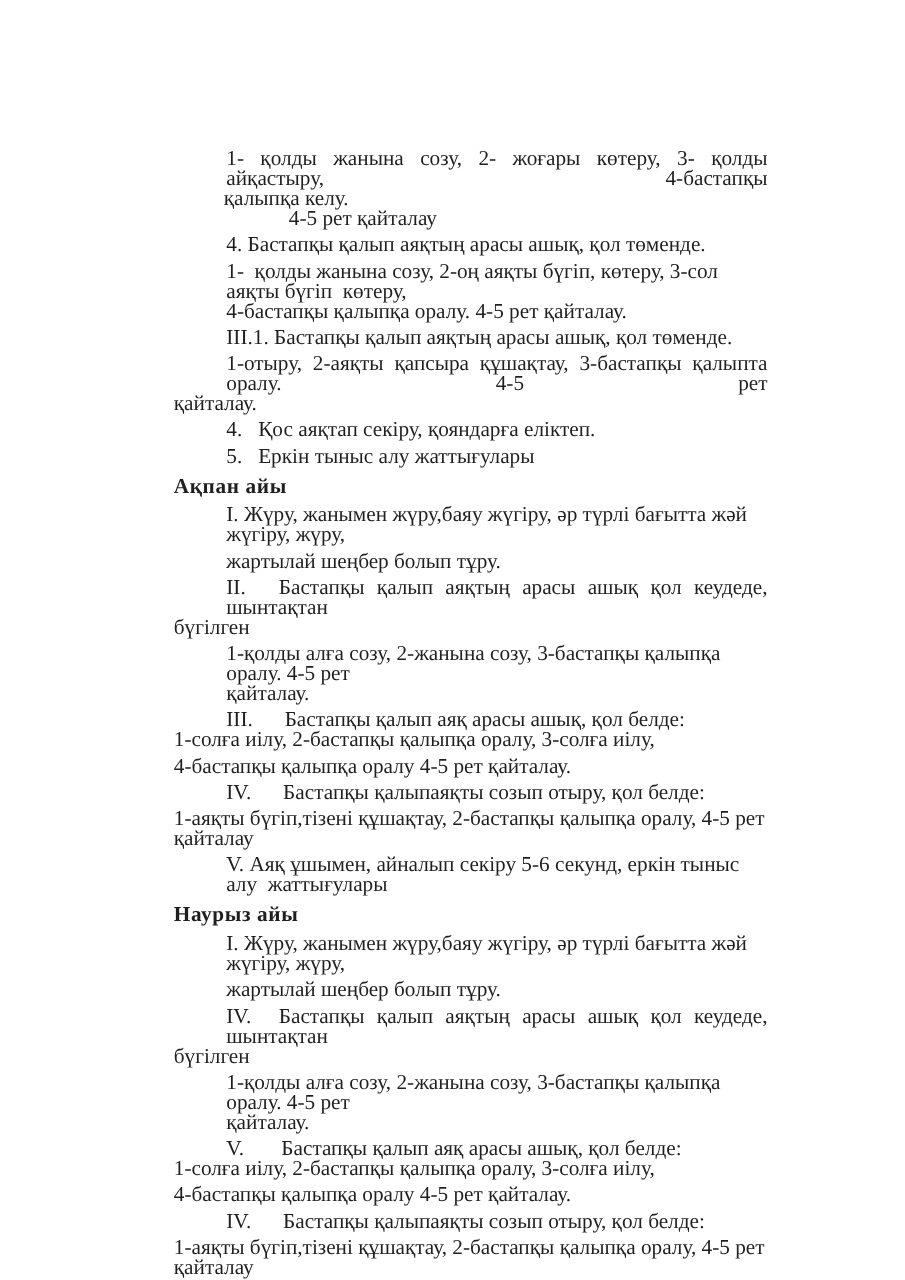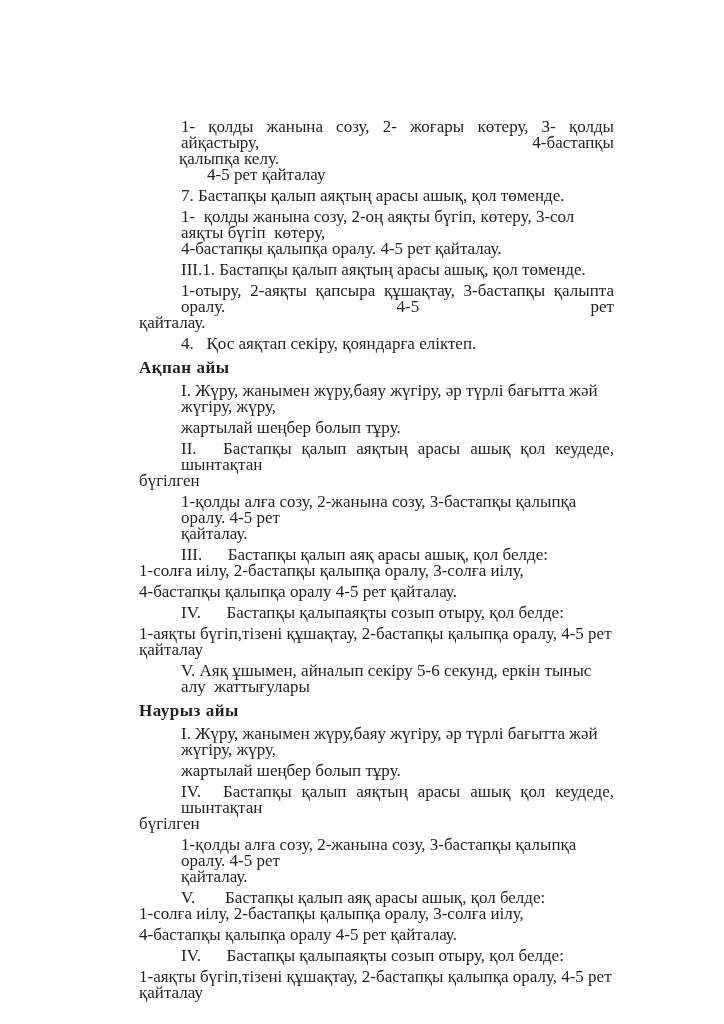--- a/index.html
+++ b/index.html
@@ -25,21 +25,21 @@
   }
   .block{margin:0 0 5px 0;}
   .line{
     white-space:pre-wrap;
     line-height:16px;
     min-height:16px;
   }
   .i0{margin-left:0;}
   .i1{margin-left:42px;}
   .i2{margin-left:40px;}
-  .i3{margin-left:68px;}
+  .i3{margin-left:92px;}
   .justify{
     white-space:normal;
     text-align:justify;
     text-align-last:justify;
   }
   .num-tab{
     display:inline-block;
     width:42px;
   }
   .heading{
@@ -54,35 +54,38 @@
 <body>
 
 <main class="page">
   <section class="doc-body" id="doc-body" style="color: rgb(31, 31, 31);">
       <div class="block">
         <div class="line i1 justify">1- қолды жанына созу, 2- жоғары көтеру, 3- қолды айқастыру, 4-бастапқы</div>
         <div class="line i2">қалыпқа келу.</div>
         <div class="line i3">4-5 рет қайталау</div>
       </div>
       <div class="block">
-        <div class="line i1">7. Бастапқы қалып аяқтың арасы ашық, қол төменде.</div>
+        <div class="line i1">4. Бастапқы қалып аяқтың арасы ашық, қол төменде.</div>
       </div>
       <div class="block">
         <div class="line i1">1-  қолды жанына созу, 2-оң аяқты бүгіп, көтеру, 3-сол аяқты бүгіп  көтеру,</div>
         <div class="line i1">4-бастапқы қалыпқа оралу. 4-5 рет қайталау.</div>
       </div>
       <div class="block">
         <div class="line i1">III.1. Бастапқы қалып аяқтың арасы ашық, қол төменде.</div>
       </div>
       <div class="block">
         <div class="line i1 justify">1-отыру, 2-аяқты қапсыра құшақтау, 3-бастапқы қалыпта оралу. 4-5 рет</div>
         <div class="line i0">қайталау.</div>
       </div>
       <div class="block">
         <div class="line i1">4.   Қос аяқтап секіру, қояндарға еліктеп.</div>
+      </div>
+      <div class="block">
+        <div class="line i1">5.   Еркін тыныс алу жаттығулары</div>
       </div>
       <div class="heading">Ақпан айы</div>
       <div class="block">
         <div class="line i1">I. Жүру, жанымен жүру,баяу жүгіру, әр түрлі бағытта жәй жүгіру, жүру,</div>
       </div>
       <div class="block">
         <div class="line i1">жартылай шеңбер болып тұру.</div>
       </div>
       <div class="block">
         <div class="line i1 justify"><span class="num-tab">II.</span><span>Бастапқы қалып аяқтың арасы ашық қол кеудеде, шынтақтан</span></div>

